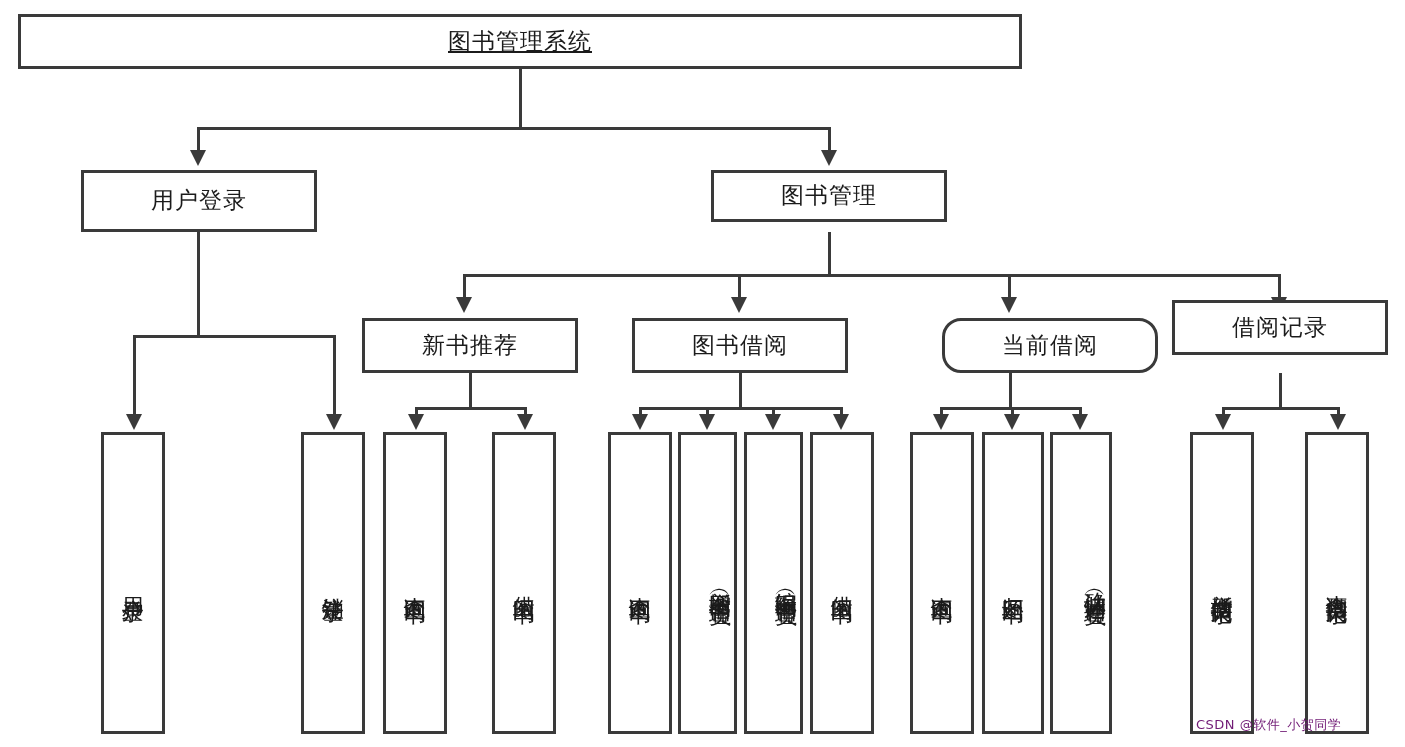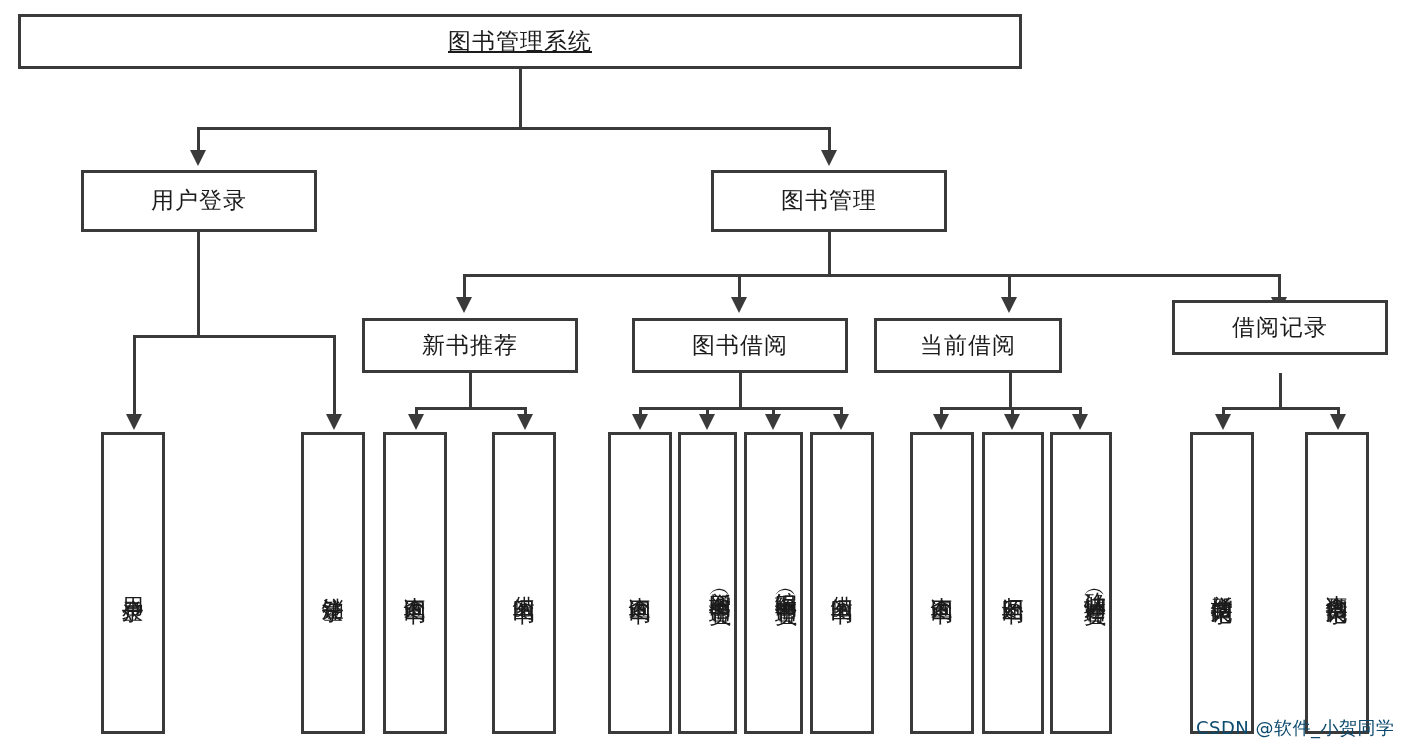--- a/index.html
+++ b/index.html
@@ -56,22 +56,22 @@
   .arrow {
     position: absolute;
     width: 0;
     height: 0;
     border-left: 8px solid transparent;
     border-right: 8px solid transparent;
     border-top: 16px solid #3a3a3a;
   }
   #watermark {
     position: absolute;
-    color: #0c4a6e;
-    font-size: 18px;
+    color: #701a75;
+    font-size: 13px;
     white-space: nowrap;
     letter-spacing: 0.5px;
   }
 </style>
 </head>
 <body>
 
 <div id="canvas">
 
   <div class="node horiz" id="root-node" style="left:18px; top:14px; width:1004px; height:55px;text-decoration:underline;">图书管理系统</div>
@@ -80,21 +80,21 @@
 
   <div class="edge h" style="left:197px; top:127px; width:634px; height:3px;"></div>
 
   <div class="edge v" style="left:197px; top:127px; width:3px; height:27px;"></div>
   <div class="arrow" style="left:190px; top:150px;"></div>
 
   <div class="edge v" style="left:828px; top:127px; width:3px; height:27px;"></div>
   <div class="arrow" style="left:821px; top:150px;"></div>
 
   <div class="node horiz" style="left:81px; top:170px; width:236px; height:62px;">用户登录</div>
-  <div class="node horiz" style="left:711px; top:170px; width:236px; height:62px;">图书管理</div>
+  <div class="node horiz" style="left:711px; top:170px; width:236px; height:52px;">图书管理</div>
 
   <div class="edge v" style="left:197px; top:232px; width:3px; height:103px;"></div>
   <div class="edge h" style="left:133px; top:335px; width:203px; height:3px;"></div>
   <div class="edge v" style="left:133px; top:335px; width:3px; height:83px;"></div>
   <div class="arrow" style="left:126px; top:414px;"></div>
   <div class="edge v" style="left:333px; top:335px; width:3px; height:83px;"></div>
   <div class="arrow" style="left:326px; top:414px;"></div>
 
   <div class="edge v" style="left:828px; top:232px; width:3px; height:42px;"></div>
   <div class="edge h" style="left:463px; top:274px; width:818px; height:3px;"></div>
@@ -102,21 +102,21 @@
   <div class="arrow" style="left:456px; top:297px;"></div>
   <div class="edge v" style="left:738px; top:274px; width:3px; height:27px;"></div>
   <div class="arrow" style="left:731px; top:297px;"></div>
   <div class="edge v" style="left:1008px; top:274px; width:3px; height:27px;"></div>
   <div class="arrow" style="left:1001px; top:297px;"></div>
   <div class="edge v" style="left:1278px; top:274px; width:3px; height:27px;"></div>
   <div class="arrow" style="left:1271px; top:297px;"></div>
 
   <div class="node horiz" style="left:632px; top:318px; width:216px; height:55px;">图书借阅</div>
   <div class="node horiz" style="left:362px; top:318px; width:216px; height:55px;">新书推荐</div>
-  <div class="node horiz" style="left:874px; top:318px; width:188px; height:55px;">当前借阅</div>
+  <div class="node horiz" style="left:942px; top:318px; width:216px; height:55px;border-radius:19px;">当前借阅</div>
   <div class="node horiz" style="left:1172px; top:300px; width:216px; height:55px;">借阅记录</div>
 
   <div class="edge v" style="left:469px; top:373px; width:3px; height:34px;"></div>
   <div class="edge h" style="left:415px; top:407px; width:112px; height:3px;"></div>
   <div class="edge v" style="left:415px; top:407px; width:3px; height:11px;"></div>
   <div class="arrow" style="left:408px; top:414px;"></div>
   <div class="edge v" style="left:524px; top:407px; width:3px; height:11px;"></div>
   <div class="arrow" style="left:517px; top:414px;"></div>
 
   <div class="edge v" style="left:739px; top:373px; width:3px; height:34px;"></div>

